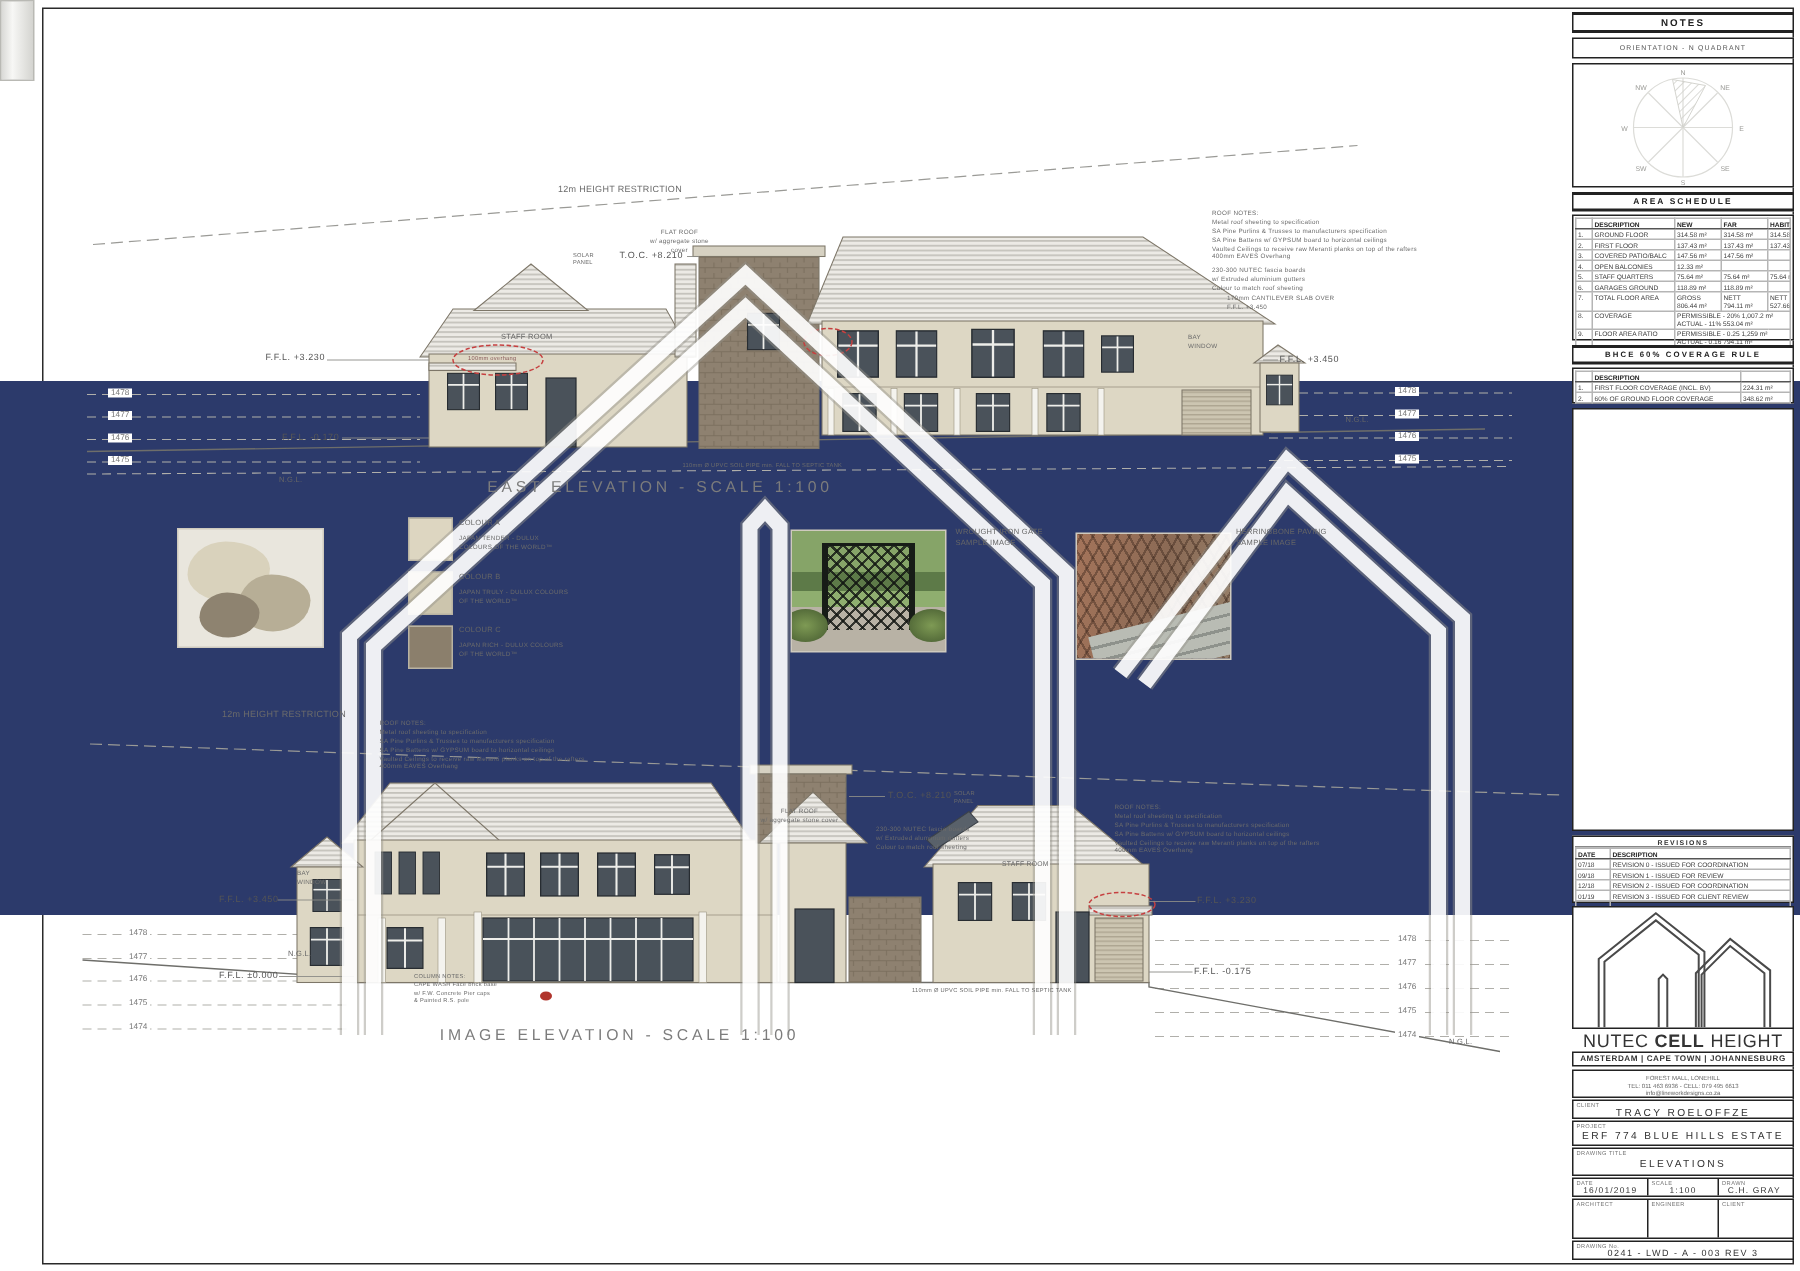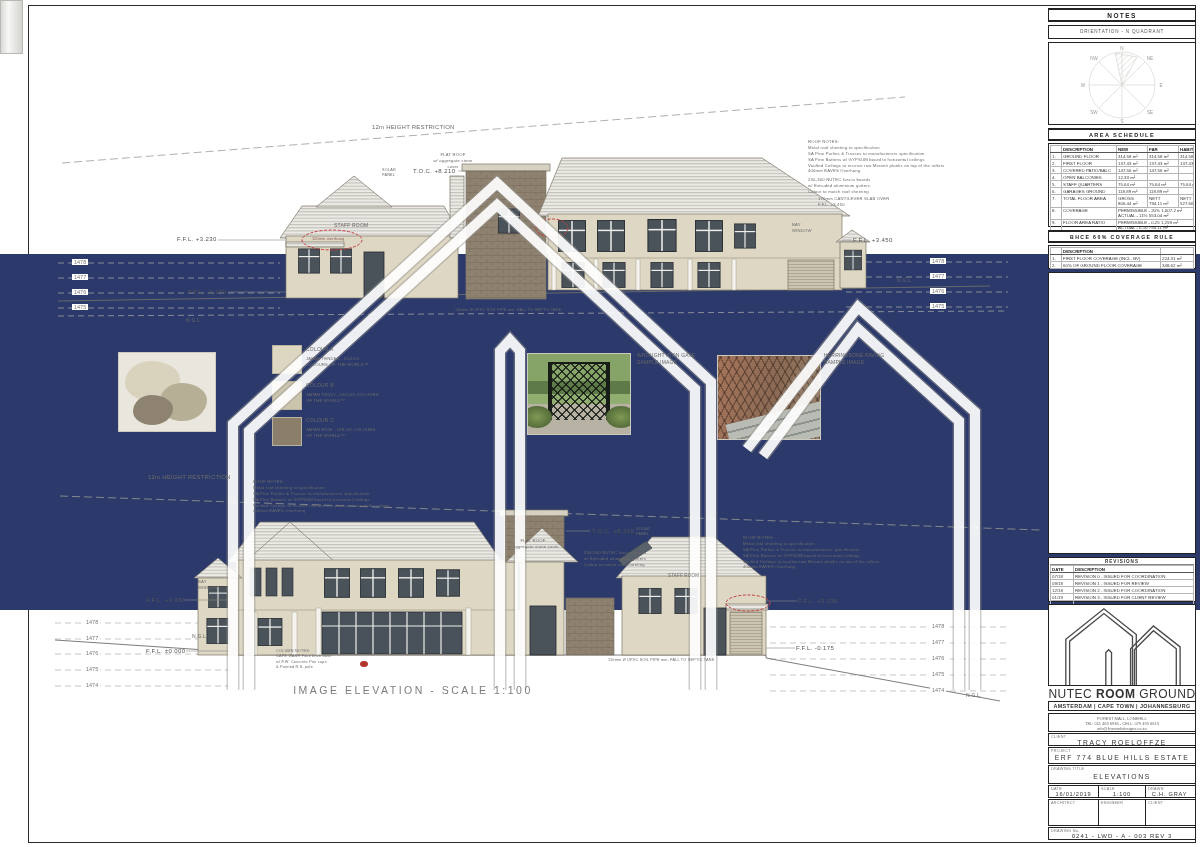--- a/index.html
+++ b/index.html
@@ -295,20 +295,21 @@
   <div class="lbl sm" style="left:897px;top:277px;">N.G.L.</div>
   <div class="lbl" style="left:455px;top:308px;font-size:3.8px;">110mm Ø UPVC SOIL PIPE min. FALL TO SEPTIC TANK</div>
   <div class="cnum" style="left:72px;top:259px;">1478</div>
   <div class="cnum" style="left:72px;top:274px;">1477</div>
   <div class="cnum" style="left:72px;top:289px;">1476</div>
   <div class="cnum" style="left:72px;top:304px;">1475</div>
   <div class="cnum" style="left:930px;top:258px;">1478</div>
   <div class="cnum" style="left:930px;top:273px;">1477</div>
   <div class="cnum" style="left:930px;top:288px;">1476</div>
   <div class="cnum" style="left:930px;top:303px;">1475</div>
+  <div class="lbl ttl" style="left:300px;top:318px;width:280px;">EAST ELEVATION - SCALE 1:100</div>
 
   <div class="lbl sm" style="left:306px;top:346px;">COLOUR A</div>
   <div class="lbl" style="left:306px;top:356px;">
     <div>JAPAN TENDER - DULUX</div>
     <div>COLOURS OF THE WORLD™</div>
   </div>
   <div class="lbl sm" style="left:306px;top:382px;">COLOUR B</div>
   <div class="lbl" style="left:306px;top:392px;">
     <div>JAPAN TRULY - DULUX COLOURS</div>
     <div>OF THE WORLD™</div>
@@ -586,21 +587,21 @@
       <g fill="none" stroke="#4a4a4a" stroke-width="1.4">
         <path d="M14,84 V36 L54,4 L88,31 V84"></path>
         <path d="M18,84 V38 L54,9 L84,33 V84"></path>
         <path d="M56,84 V50 L59,47 L62,50 V84"></path>
         <path d="M82,84 V46 L106,22 L134,44 V84"></path>
         <path d="M86,84 V47 L106,27 L130,46 V84"></path>
       </g>
     </svg>
   </div>
 
-  <div class="brand" style="top:687px;font-size:12px;letter-spacing:.5px;white-space:nowrap;"><span>NUTEC </span><b>ROOM</b><span> GROUND</span></div>
+  <div class="brand" style="top:687px;font-size:12px;letter-spacing:.5px;white-space:nowrap;"><span>NUTEC </span><b>CELL</b><span> HEIGHT</span></div>
   <div class="pbox" style="top:701px;height:10px;">
     <div style="text-align:center;font-size:5.4px;font-weight:bold;letter-spacing:.4px;color:#333;padding-top:1px;">AMSTERDAM | CAPE TOWN | JOHANNESBURG</div>
   </div>
   <div class="pbox" style="top:713px;height:19px;">
     <div style="text-align:center;font-size:4px;color:#666;padding-top:1.5px;">FOREST MALL, LONEHILL</div>
     <div style="text-align:center;font-size:4px;color:#666;">TEL: 011 463 6936   -   CELL: 079 495 6613</div>
     <div style="text-align:center;font-size:4px;color:#666;">info@lineworkdesigns.co.za</div>
   </div>
   <div class="pbox" style="top:733px;height:13px;">
     <span class="tb-label">CLIENT</span>

